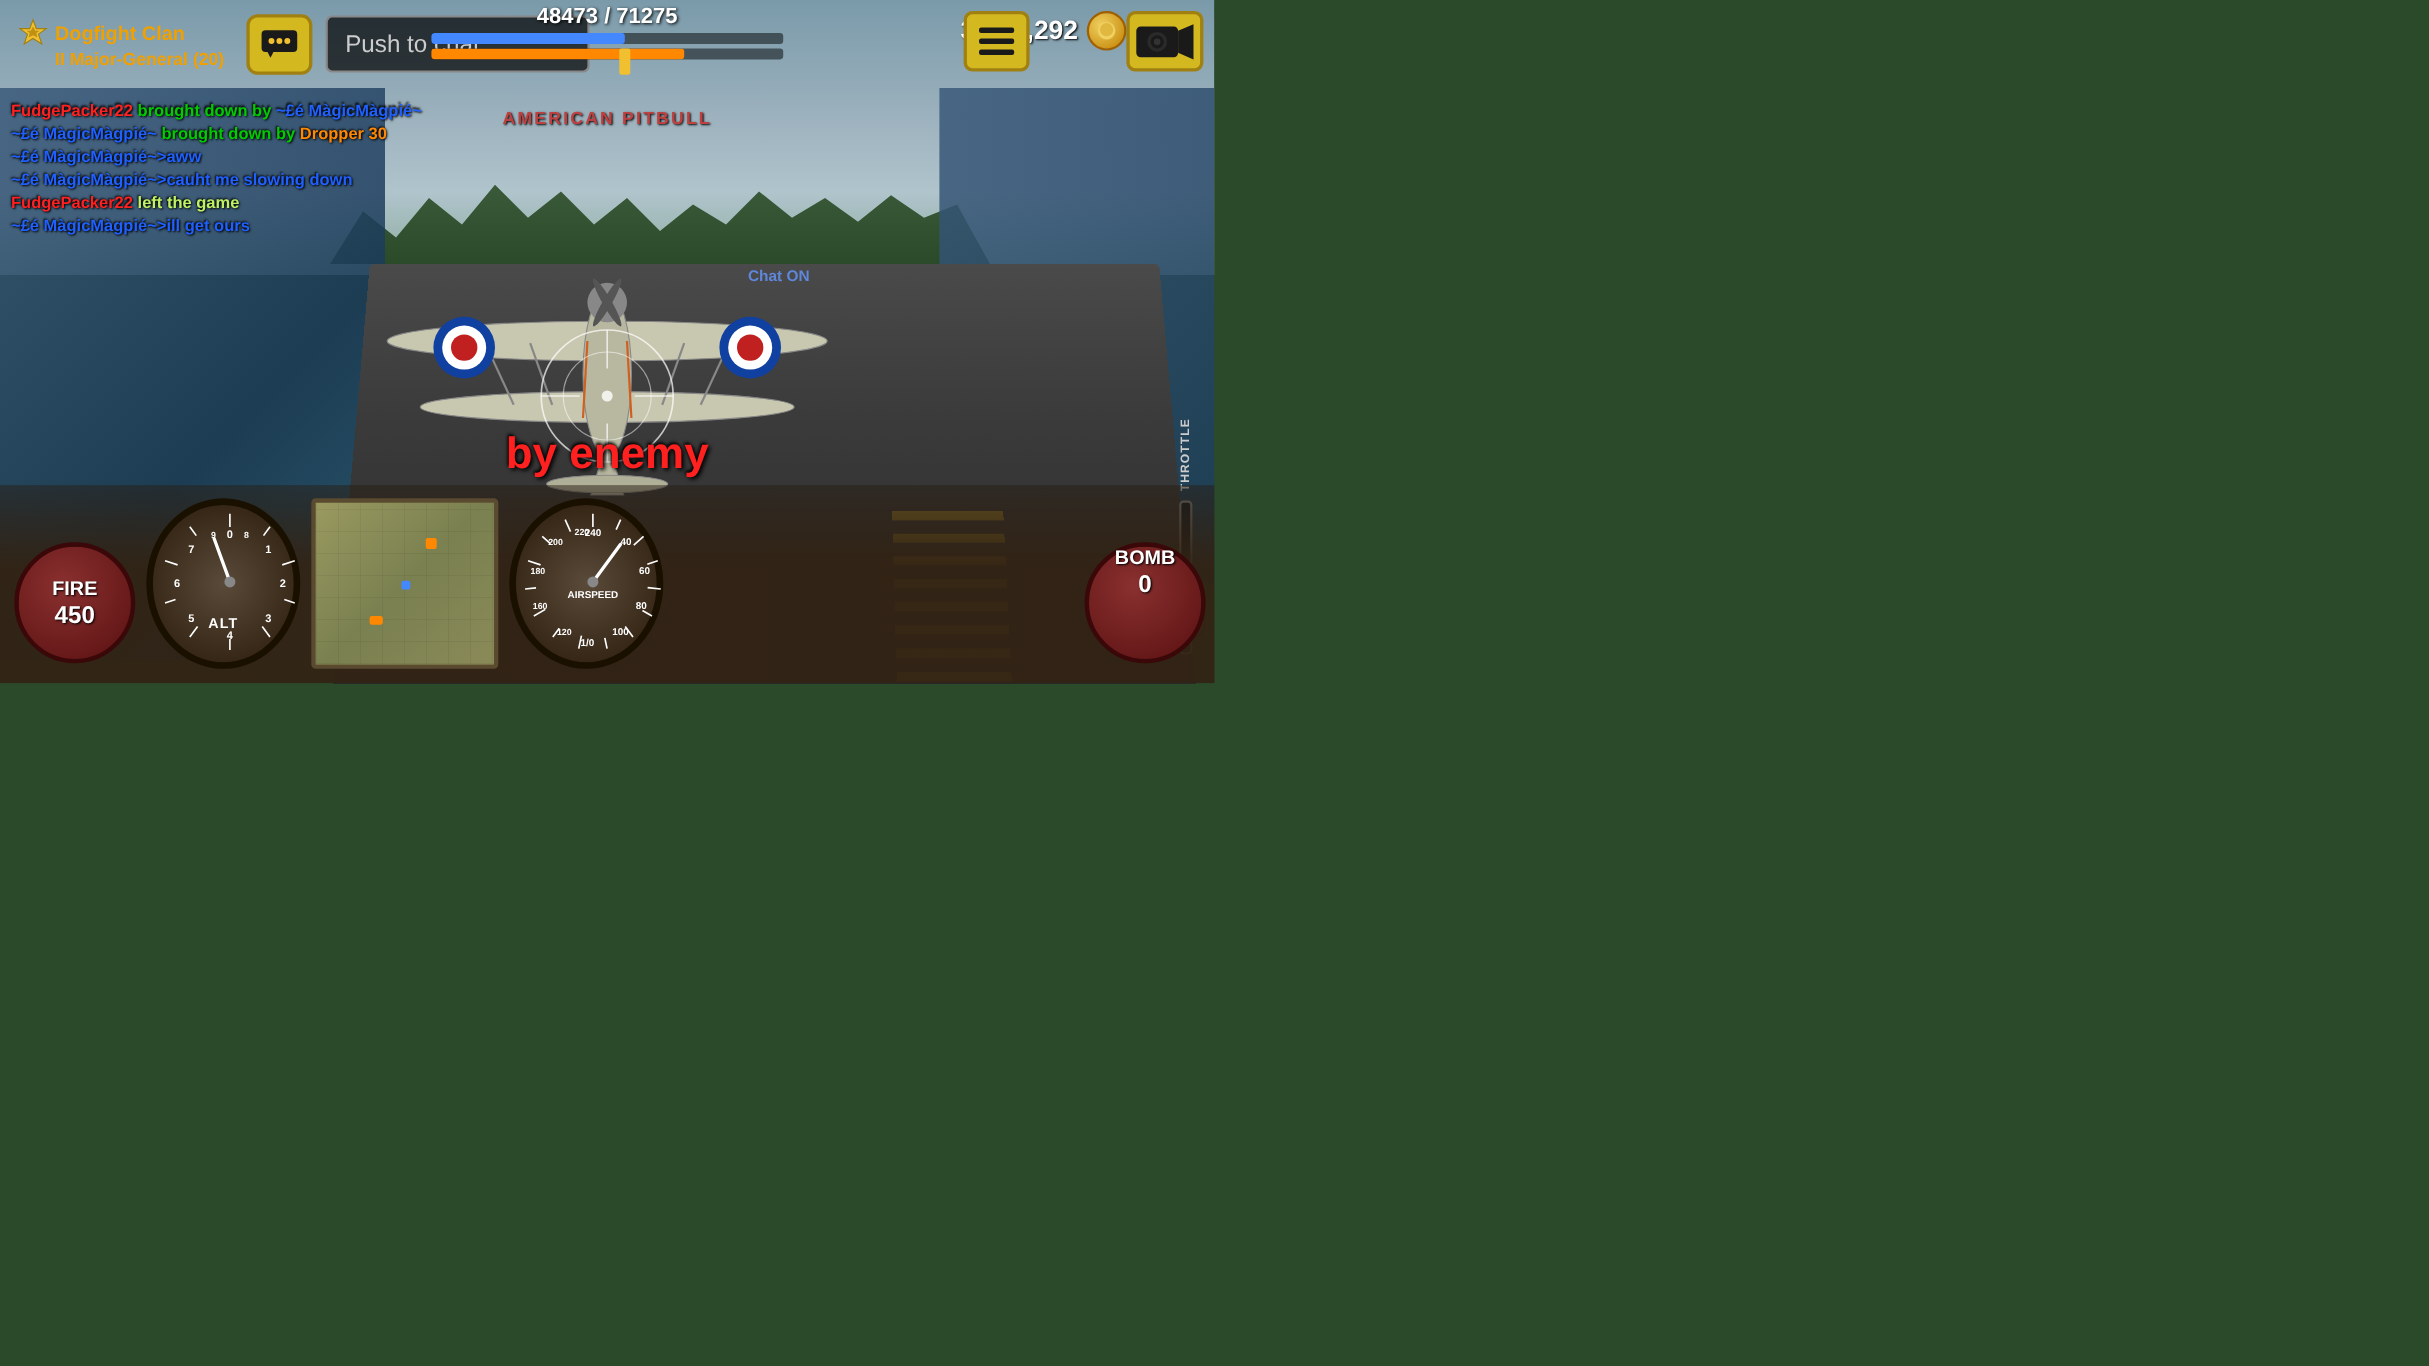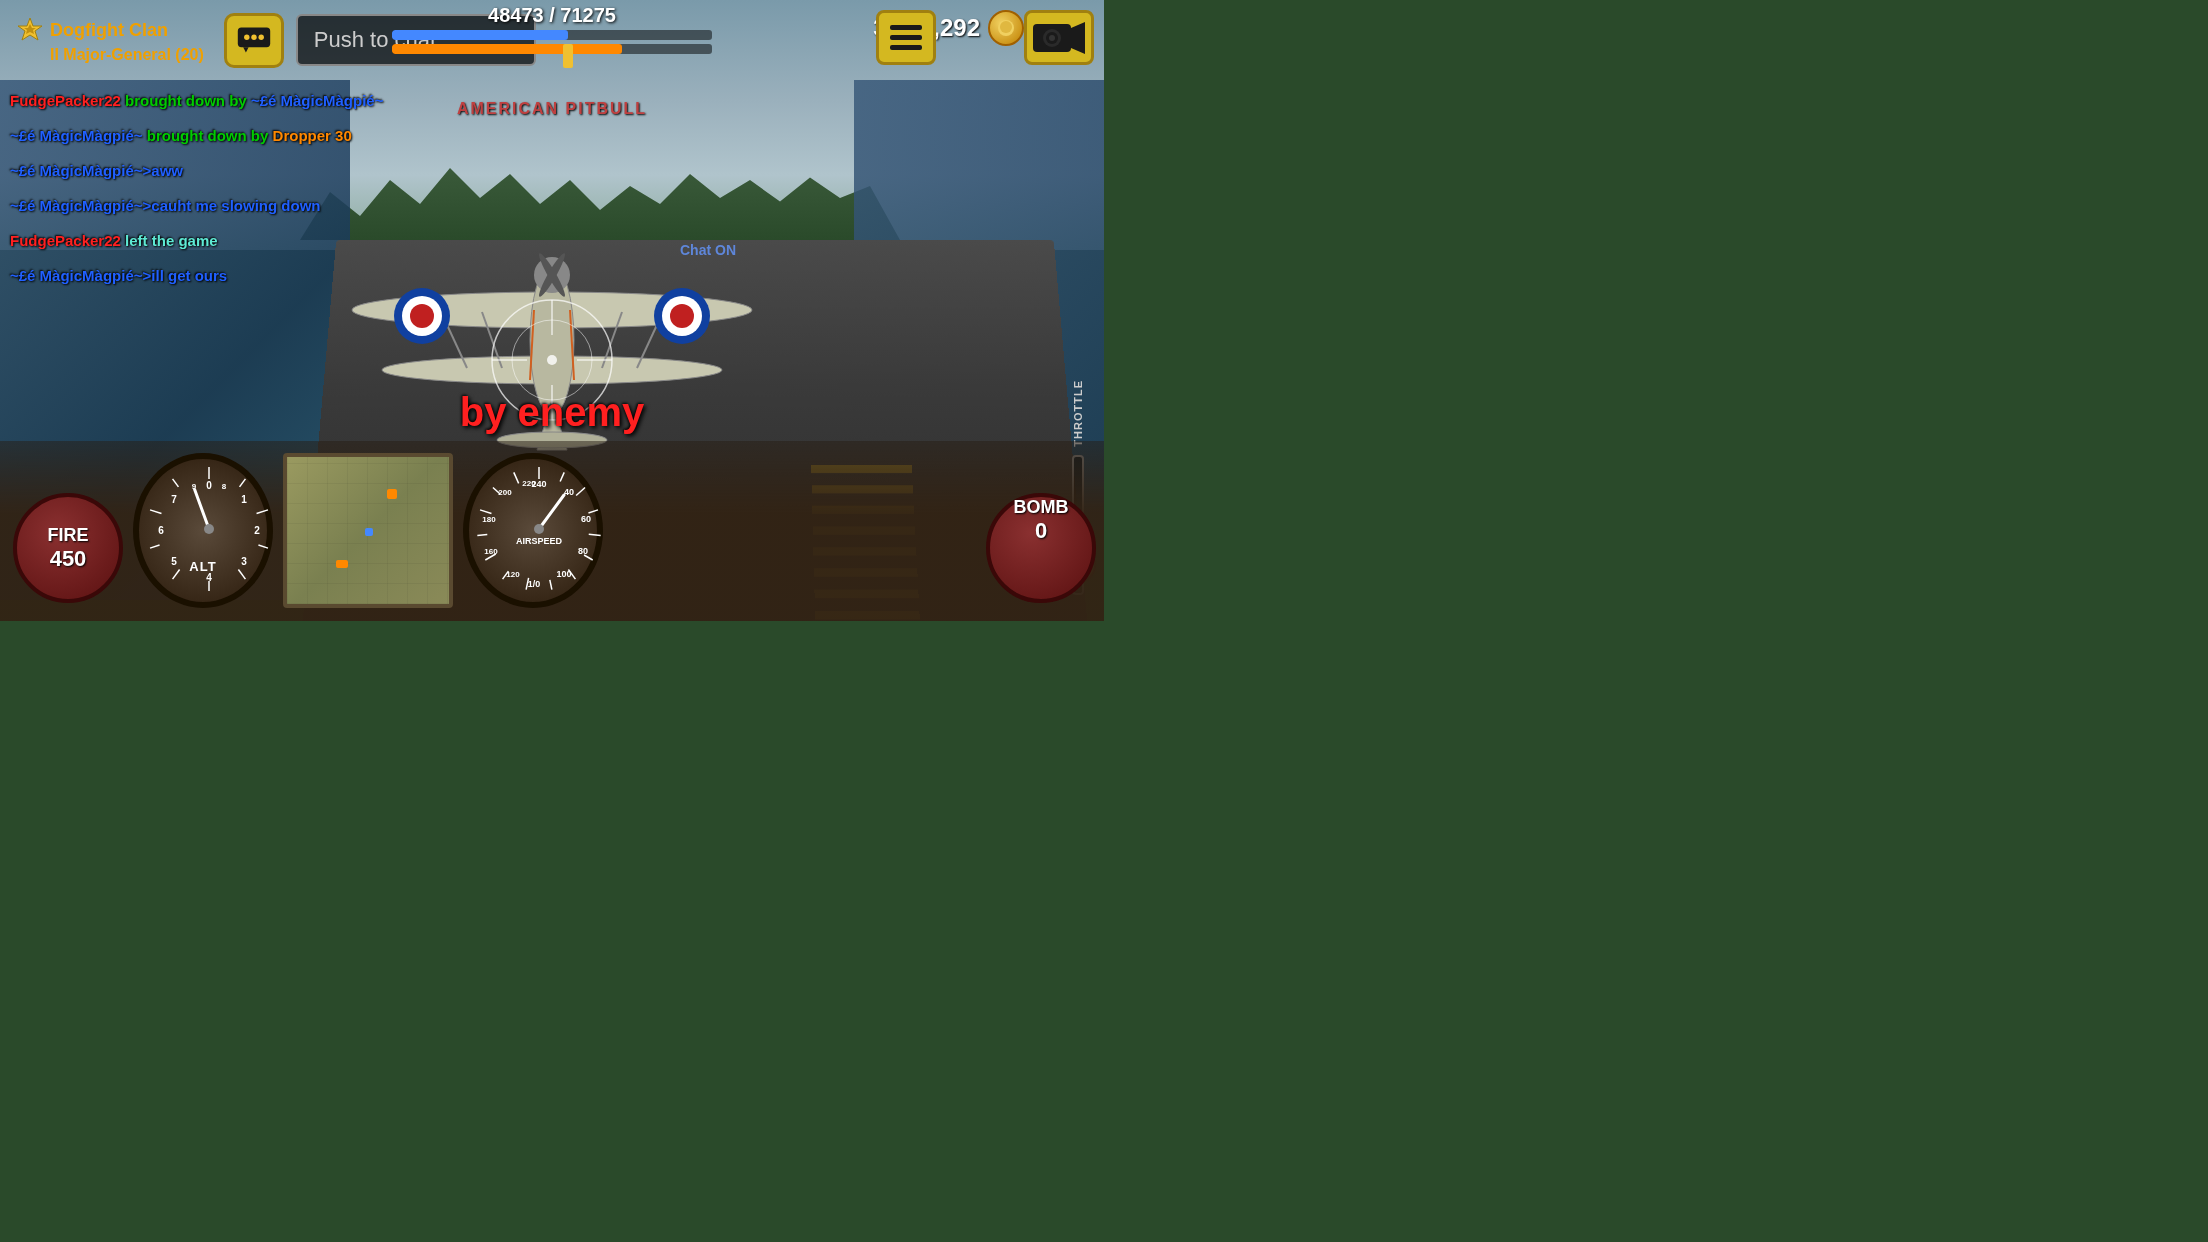--- a/index.html
+++ b/index.html
@@ -234,21 +234,21 @@
       pointer-events: all;
     }
 
     
     #chat-log {
       position: absolute;
       top: 90px; left: 10px;
       width: 520px;
       display: flex;
       flex-direction: column;
-      gap: 14px;
+      gap: 0;
       pointer-events: none;
     }
     .chat-msg {
       font-size: 15px;
       font-weight: bold;
       line-height: 1.4;
       font-family: Arial, sans-serif;
       text-shadow: 1px 1px 2px #000, -1px -1px 2px #000;
     }
 
@@ -609,21 +609,21 @@
 
     <div class="chat-msg">
       <span style="color:#2060ff">~£é MàgicMàgpié~&gt;aww</span>
     </div>
 
     <div class="chat-msg">
       <span style="color:#2060ff">~£é MàgicMàgpié~&gt;cauht me slowing down</span>
     </div>
 
     <div class="chat-msg">
-      <span style="color:#ff2020">FudgePacker22</span><span style="color:#5eead4"> left the game</span>
+      <span style="color:#ff2020">FudgePacker22</span><span style="color:#bef264"> left the game</span>
     </div>
 
     <div class="chat-msg">
       <span style="color:#2060ff">~£é MàgicMàgpié~&gt;ill get ours</span>
     </div>
   </div>
 
   <div id="chat-on">
     <span>Chat ON</span>
   </div>

